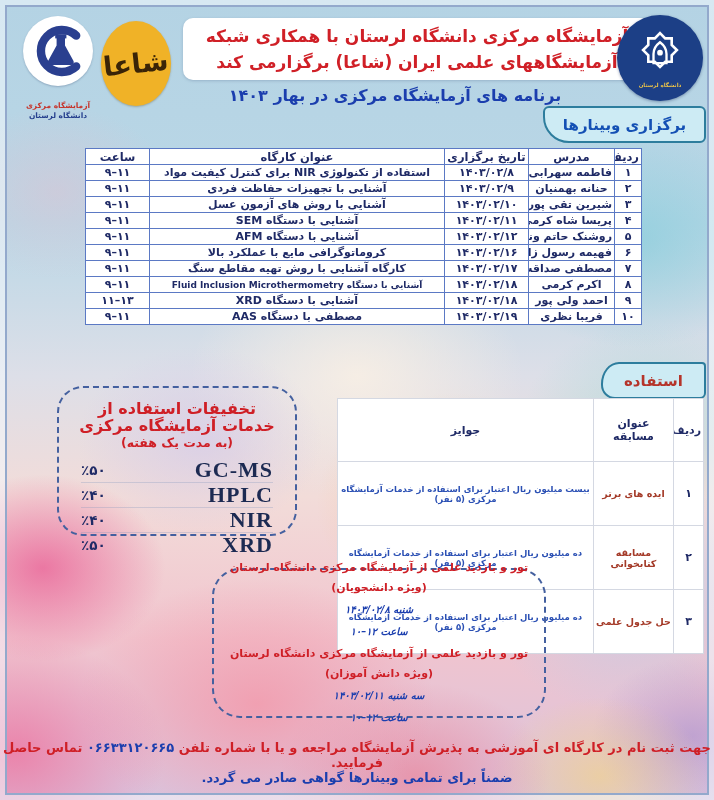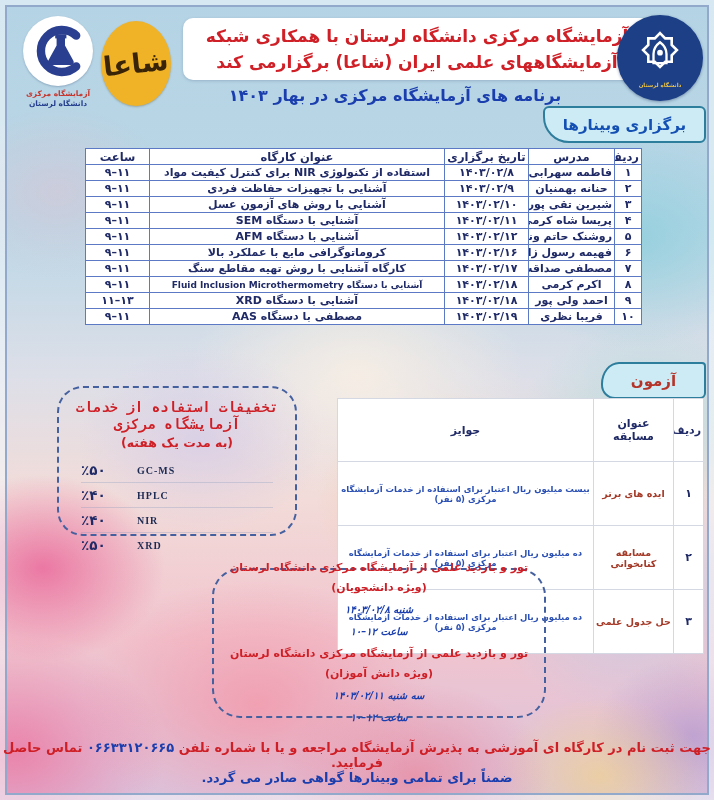--- a/index.html
+++ b/index.html
@@ -26,21 +26,21 @@
 
   
   .title-box{position:absolute;left:183px;top:18px;width:424px;background:#ffffff;border-radius:10px;
     padding:5px 22px;text-align:center;box-shadow:0 1px 3px rgba(60,80,120,.25);}
   .title-box .line{color:#d02027;font-size:17px;line-height:26px;}
   .subtitle{position:absolute;left:183px;top:86px;width:424px;text-align:center;color:#1b3eae;font-size:16px;}
 
   .lab-logo{position:absolute;left:20px;top:16px;width:76px;text-align:center;}
   .lab-logo .disc{width:70px;height:70px;margin:0 auto;background:#ffffff;border-radius:50%;
     display:flex;align-items:center;justify-content:center;box-shadow:0 1px 2px rgba(50,70,110,.3);}
-  .lab-cap1{color:#c6352c;font-size:7.5px;line-height:10px;margin-top:3px;}
+  .lab-cap1{color:#c6352c;font-size:7.5px;line-height:10px;margin-top:15px;}
   .lab-cap2{color:#27418f;font-size:7.5px;line-height:9px;}
 
   .shaa-logo{position:absolute;left:101px;top:21px;width:70px;height:85px;background:#f0b227;border-radius:50%;
     display:flex;align-items:center;justify-content:center;box-shadow:0 1px 2px rgba(80,60,10,.3);}
   .shaa-logo span{color:#3a2407;font-size:27px;transform:rotate(-6deg);}
 
   .univ-logo{position:absolute;left:617px;top:15px;width:86px;height:86px;background:#1c3f86;border-radius:50%;
     display:flex;flex-direction:column;align-items:center;justify-content:center;box-shadow:0 1px 3px rgba(20,40,90,.4);}
   .univ-cap{color:#e8c14a;font-size:5.5px;margin-top:2px;}
 
@@ -65,27 +65,27 @@
   .contest-table th{color:#1f2a66;font-size:11px;height:24px;}
   .contest-table td{height:27px;}
   .contest-table col.k-no{width:30px}.contest-table col.k-title{width:80px}.contest-table col.k-prize{width:256px}
   .contest-table td.no{color:#1f2a66;font-size:11px;}
   .contest-table td.title{color:#a43a28;font-size:9.5px;}
   .contest-table td.prize{color:#2b50b4;font-size:8.5px;}
 
   
   .discount-box{position:absolute;left:57px;top:386px;width:240px;height:150px;border:2.5px dashed #44609f;border-radius:26px;
     text-align:center;padding-top:12px;box-sizing:border-box;}
-  .discount-title{color:#cf1f26;font-size:14px;line-height:17px;padding:0 10px;font-family:Liberation Mono, monospace;}
+  .discount-title{color:#cf1f26;font-size:16px;line-height:17px;padding:0 10px;}
   .discount-sub{color:#cf1f26;font-size:12.5px;line-height:17px;}
   .discount-rows{margin:7px 22px 0 22px;}
   .discount-row{display:flex;direction:ltr;align-items:center;height:24px;border-bottom:1px solid rgba(130,150,190,.30);}
   .discount-row:last-child{border-bottom:none;}
   .discount-row .pct{width:56px;color:#1f2a66;font-size:13.5px;text-align:left;}
-  .discount-row .svc{flex:1;text-align:left;font-family:"Liberation Serif",serif;font-weight:700;font-size:10px;color:#1c2a52;letter-spacing:1px;}
+  .discount-row .svc{flex:1;text-align:right;font-family:"Liberation Serif",serif;font-weight:700;font-size:22px;color:#1c2a52;letter-spacing:1px;}
 
   
   .tour-box{position:absolute;left:212px;top:568px;width:334px;height:150px;border:2.5px dashed #44609f;border-radius:28px;
     display:flex;flex-direction:column;justify-content:center;text-align:center;gap:2px;box-sizing:border-box;padding:4px 6px;}
   .tour-line{font-size:11px;line-height:20px;}
   .tour-line.red{color:#cf1f26;}
   .tour-line.blue{color:#1b3eae;font-size:10px;font-style:italic;}
 
   
   .footer-line1{position:absolute;left:0;top:740px;width:714px;text-align:center;color:#cf1f26;font-size:13px;}
@@ -216,21 +216,21 @@
       <tr>
           <td>۱۰</td>
           <td>فریبا نظری</td>
           <td dir="ltr">۱۴۰۳/۰۲/۱۹</td>
           <td>مصطفی با دستگاه AAS</td>
           <td dir="ltr">۹–۱۱</td>
         </tr>
     </tbody>
   </table>
 
-  <div class="badge contest">آزمون</div>
+  <div class="badge contest">استفاده</div>
 
   <table class="contest-table" dir="rtl">
     <colgroup>
         <col class="k-no">
         <col class="k-title">
         <col class="k-prize">
       </colgroup>
     <thead>
       <tr>
         <th>ردیف</th>

